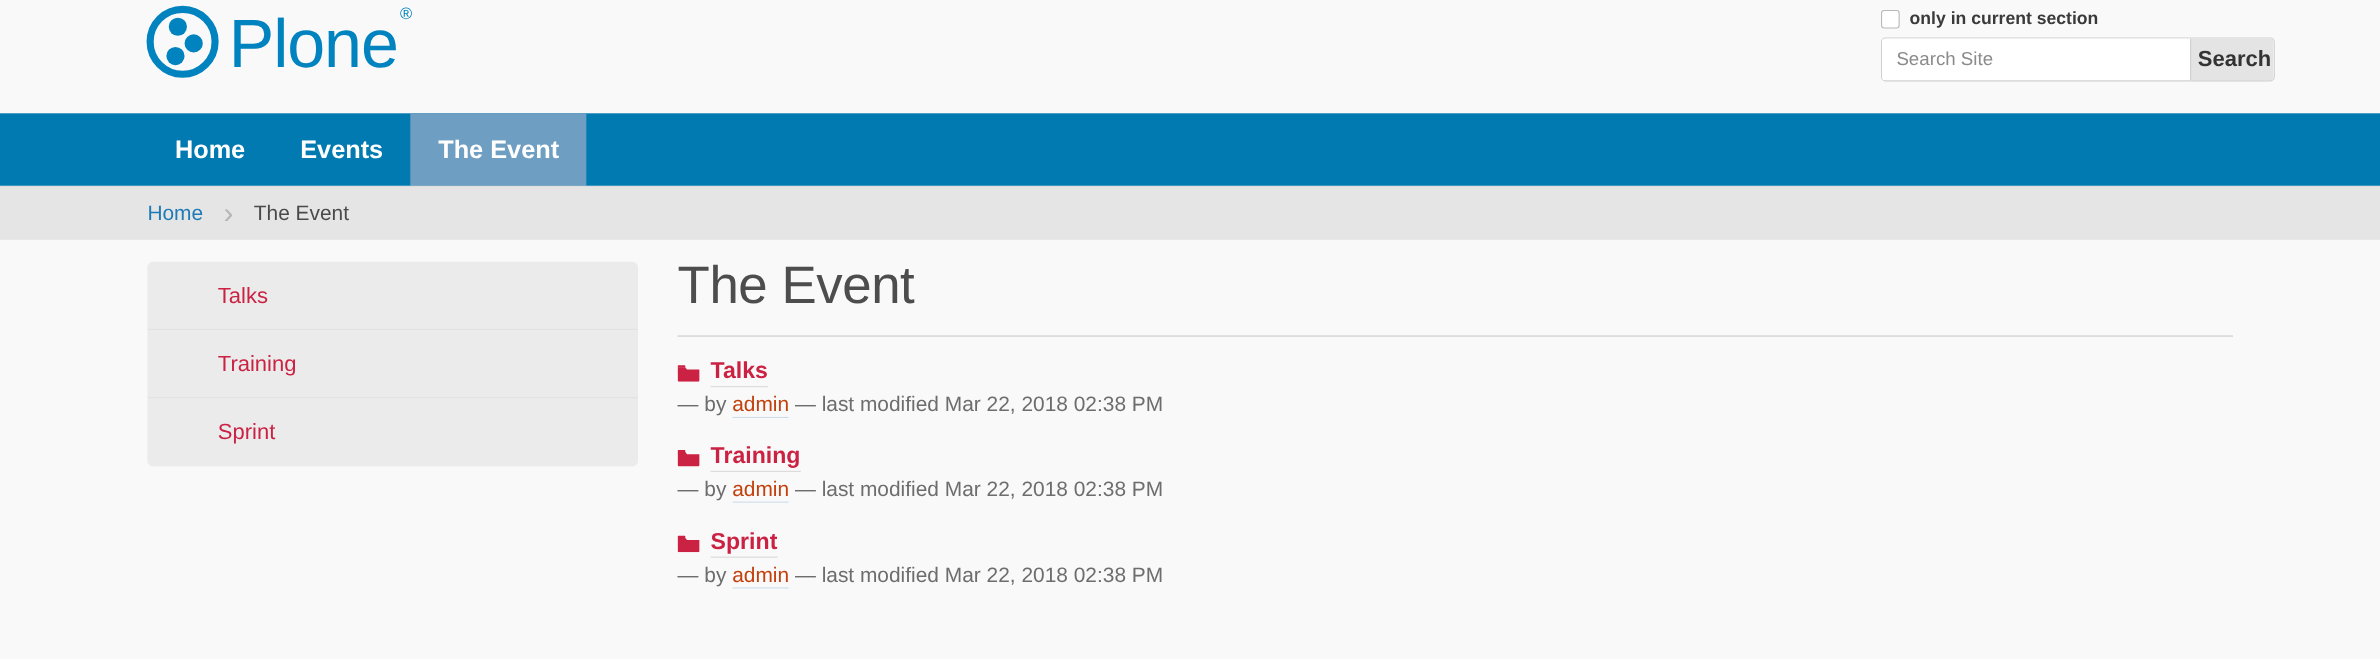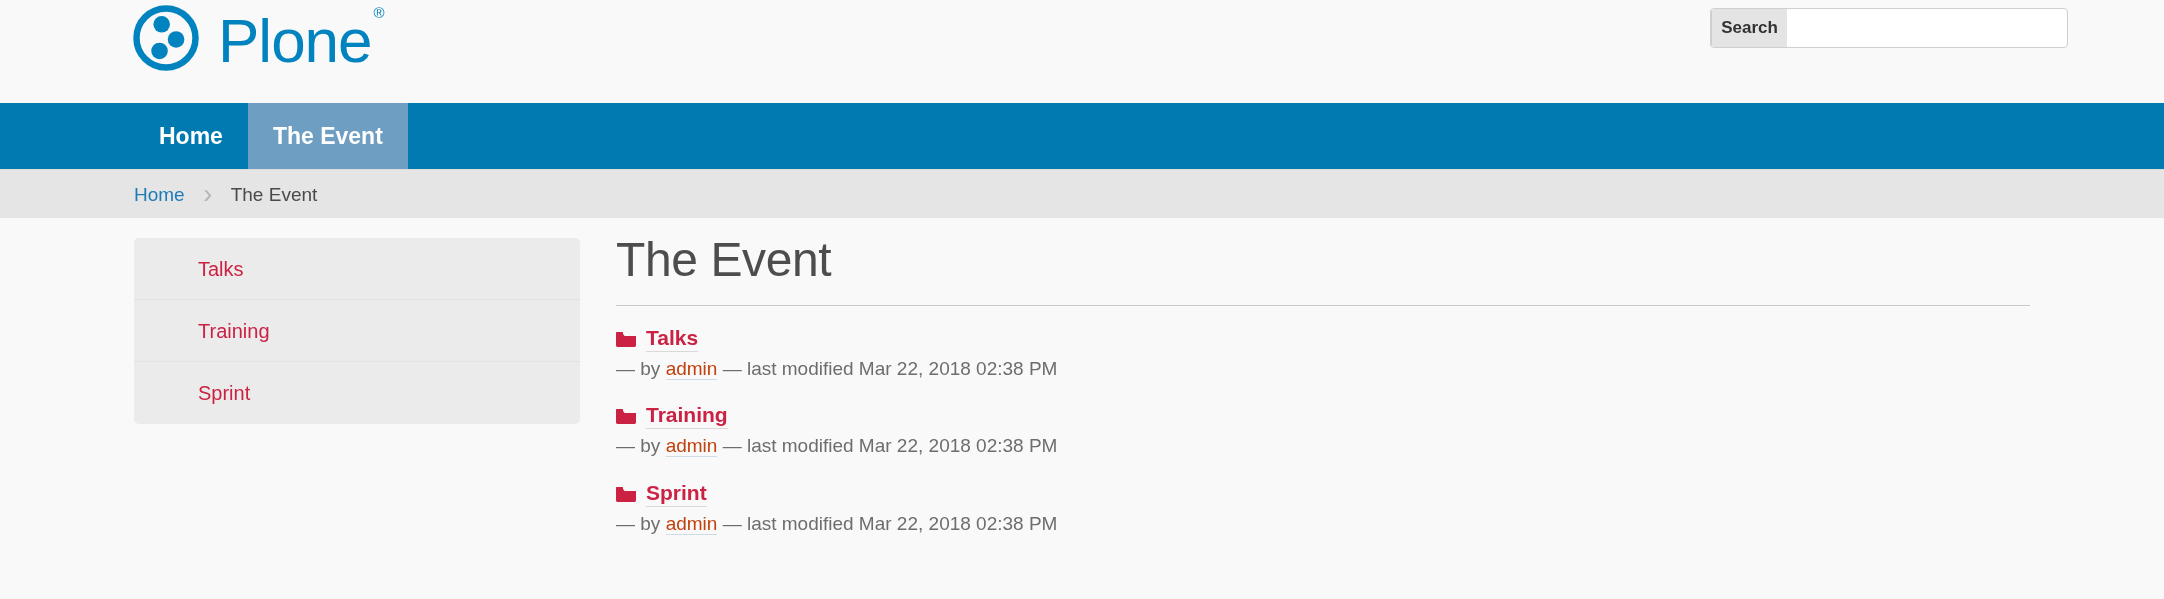--- a/index.html
+++ b/index.html
@@ -13,21 +13,21 @@
   }
   .page { position: relative; width: 2164px; height: 599px; overflow: hidden; background:#f9f9f9; }
 
   
   .header {
     position: absolute; left: 0; top: 0; width: 2164px; height: 103px;
     background: #f9f9f9;
   }
   .logo-wrap {
     position: absolute; left: 130px; top: 2px;
-    display: flex; align-items: center; gap: 16px;
+    display: flex; align-items: center; gap: 6px;
     text-decoration: none;
   }
   .logo-mark { width: 72px; height: 72px; display:block; }
   .logo-text {
     font-size: 62px; line-height: 62px; color: #0083be;
     font-weight: 400; letter-spacing: -1px; position: relative;
     font-family: "Liberation Sans", sans-serif;
   }
   .logo-reg {
     font-size: 15px; vertical-align: super; color:#0083be;
@@ -55,21 +55,21 @@
     background: #fff;
   }
   .search-input {
     flex: 1 1 auto; border: 0; outline: none; background: #fff;
     font-size: 17px; color: #777; padding: 0 13px;
     font-family: "Liberation Sans", sans-serif;
   }
   .search-input::placeholder { color: #8b8b8b; }
   .search-btn {
     flex: none; width: 76px; border: 0; border-left: 1px solid #cfcfcf;
-    background: #e4e4e4; color: #333; font-size: 17px; font-weight: 700;
+    background: #e4e4e4; color: #333; font-size: 20px; font-weight: 700;
     cursor: pointer; font-family: "Liberation Sans", sans-serif;
   }
 
   
   .navbar {
     position: absolute; left: 0; top: 103px; width: 2164px; height: 66px;
     background: #007ab0;
   }
   .nav-list {
     position: absolute; left: 134px; top: 0; height: 66px;
@@ -156,31 +156,39 @@
       <svg class="logo-mark" viewBox="0 0 100 100">
         <circle cx="50" cy="50" r="41" fill="none" stroke="#0083be" stroke-width="9"></circle>
         <circle cx="44" cy="31" r="11.5" fill="#0083be"></circle>
         <circle cx="64" cy="52" r="11.5" fill="#0083be"></circle>
         <circle cx="41" cy="68" r="11.5" fill="#0083be"></circle>
       </svg>
       <span class="logo-text"><span>Plone</span><span class="logo-reg">®</span></span>
     </a>
 
     <div class="search-area">
+      <label class="search-opt">
+        <span class="chk"></span>
+        <span class="search-opt-label">only in current section</span>
+      </label>
       <div class="search-box">
+        <input class="search-input" type="text" placeholder="Search Site" style="">
         <button class="search-btn" type="button">Search</button>
       </div>
     </div>
 
   </div>
 
   <nav class="navbar">
     <ul class="nav-list">
       <li style="display:flex">
         <a class="nav-item" href="#">Home</a>
+      </li>
+      <li style="display:flex">
+        <a class="nav-item" href="#">Events</a>
       </li>
       <li style="display:flex">
         <a class="nav-item active" href="#">The Event</a>
       </li>
     </ul>
   </nav>
 
   <div class="crumbbar">
     <div class="crumbs">
       <a class="crumb-link" href="#">Home</a>

